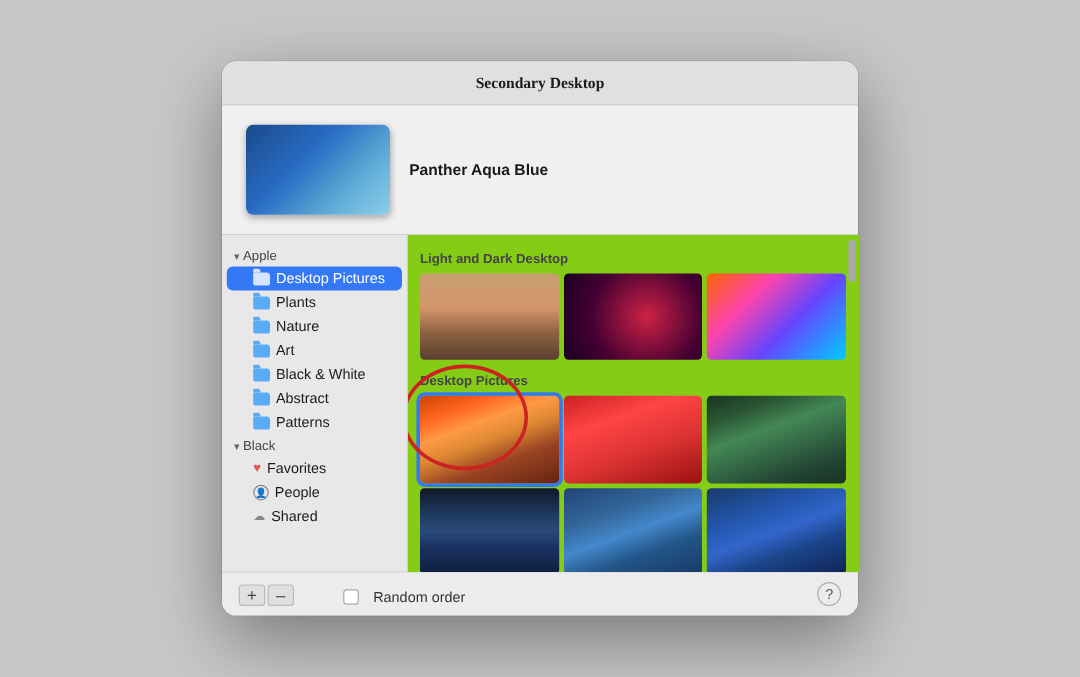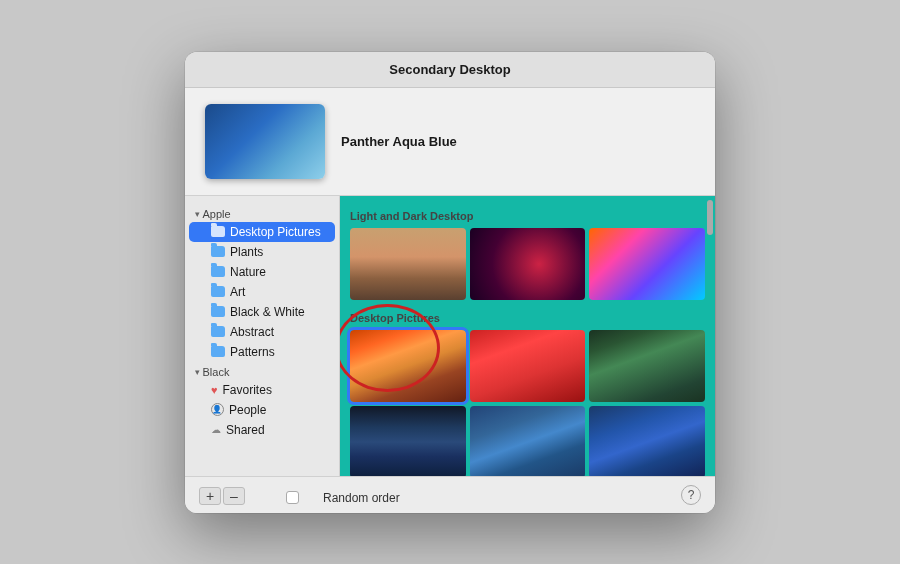--- a/index.html
+++ b/index.html
@@ -23,20 +23,21 @@
     }
 
     .title-bar {
       background: #e0e0e0;
       border-bottom: 1px solid #c8c8c8;
       text-align: center;
       padding: 10px;
       font-size: 13px;
       font-weight: 600;
       color: #1a1a1a;
+      font-family: Liberation Serif, serif;
     }
 
     .preview-section {
       background: #f0f0f0;
       padding: 16px 20px;
       display: flex;
       align-items: center;
       gap: 16px;
       border-bottom: 1px solid #d0d0d0;
       font-weight: bold;
@@ -156,21 +157,21 @@
 
     .sidebar-item .cloud-icon {
       font-size: 10px;
       color: #888;
     }
 
     .content-panel {
       flex: 1;
       overflow-y: auto;
       padding: 10px;
-      background: #14b8a6;
+      background: #84cc16;
     }
 
     .content-section-label {
       font-size: 11px;
       font-weight: 600;
       color: #444;
       margin-bottom: 6px;
       margin-top: 4px;
     }
 
@@ -283,21 +284,21 @@
       font-size: 10px;
       color: #666;
       pointer-events: none;
       transform: rotate(0deg);
       line-height: 1;
     }
 
     .random-row {
       display: flex;
       align-items: flex-start;
-      gap: 24px;
+      gap: 12px;
       padding-left: 21px;
     }
 
     .bottom-controls {
       display: flex;
       justify-content: space-between;
       align-items: flex-end;
     }
 
     .add-remove-btn {

